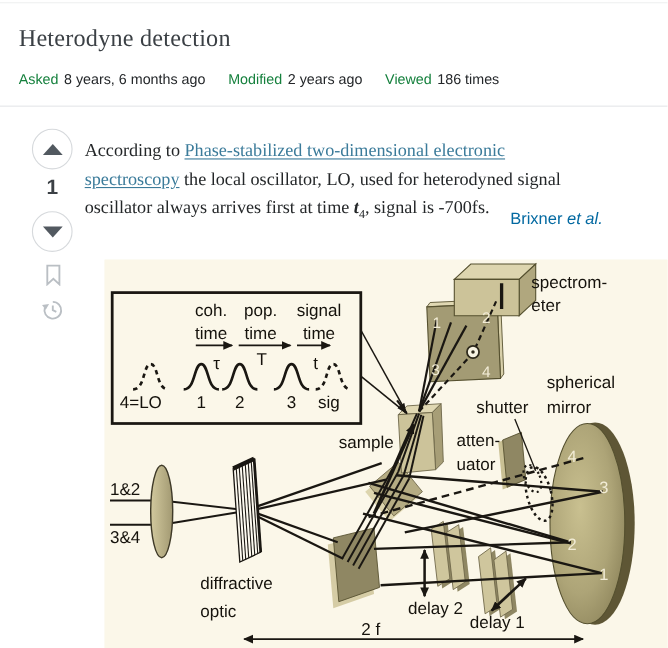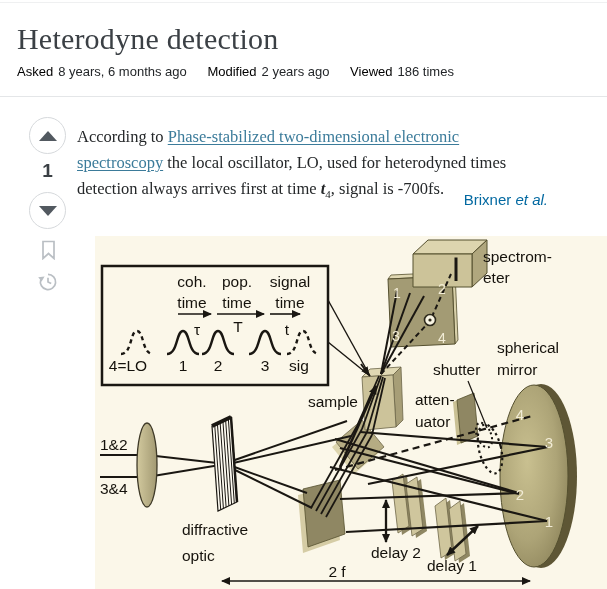--- a/index.html
+++ b/index.html
@@ -1,23 +1,23 @@
 <!DOCTYPE html>
 <html><head>
 <meta charset="utf-8">
 <style>
   html,body{margin:0;padding:0;background:#ffffff;}
   body{width:607px;height:589px;position:relative;overflow:hidden;
        font-family:"Liberation Sans",sans-serif;color:#242729;}
   .topline{position:absolute;top:2px;left:0;right:0;height:1px;background:#eff0f1;}
   .title{position:absolute;left:17px;top:22px;margin:0;font-family:"Liberation Serif",serif;
-         font-weight:400;font-size:30px;color:#3b4045;letter-spacing:.2px;}
+         font-weight:400;font-size:22px;color:#3b4045;letter-spacing:.2px;}
   .meta{position:absolute;left:17px;top:64px;font-size:13px;}
   .meta .grp{margin-right:17px;}
-  .meta .lbl{color:#000000;margin-right:5px;}
+  .meta .lbl{color:#15803d;margin-right:5px;}
   .meta .val{color:#232629;margin-top:17px;}
   .sep{position:absolute;top:96px;left:0;right:0;height:1px;background:#e4e6e8;}
   
   .vbtn{position:absolute;left:29px;width:37px;height:37px;border:1px solid #d6d9dc;
         border-radius:50%;box-sizing:border-box;background:#fff;display:flex;
         align-items:center;justify-content:center;cursor:pointer;}
   .tri-up{width:0;height:0;border-left:9px solid transparent;border-right:9px solid transparent;
           border-bottom:10px solid #525960;}
   .tri-dn{width:0;height:0;border-left:9px solid transparent;border-right:9px solid transparent;
           border-top:10px solid #525960;}
@@ -64,21 +64,21 @@
 </div>
 <svg class="sideicon" style="left:40px;top:240px" width="17" height="20" viewBox="0 0 17 20">
   <path d="M3,1.5 H14 V18.5 L8.5,13.5 L3,18.5 Z" fill="none" stroke="#babfc4" stroke-width="1.7"></path>
 </svg>
 <svg class="sideicon" style="left:37px;top:271px" width="22" height="22" viewBox="0 0 22 22">
   <path d="M11,3.4 a7.6,7.6 0 1 1 -7.2,5.2" fill="none" stroke="#babfc4" stroke-width="1.7"></path>
   <path d="M1.2,6.2 L4.6,10.6 L7.6,5.4 Z" fill="#babfc4"></path>
   <path d="M11,6.8 V11 L14.2,12.6" fill="none" stroke="#babfc4" stroke-width="1.7"></path>
 </svg>
 
-<p class="qtext"><span>According to </span><a>Phase-stabilized two-dimensional electronic spectroscopy</a><span> the local oscillator, LO, used for heterodyned times detection always arrives first at time </span><span class="tvar">t</span><sub>4</sub><span>, signal is -700fs.</span></p>
+<p class="qtext"><span>According to </span><a>Phase-stabilized two-dimensional electronic spectroscopy</a><span> the local oscillator, LO, used for heterodyned signal oscillator always arrives first at time </span><span class="tvar">t</span><sub>4</sub><span>, signal is -700fs.</span></p>
 
 <div class="attrib"><span>Brixner </span><span class="etal">et al.</span></div>
 
 <div class="diagram">
 <svg width="512" height="353" viewBox="0 0 512 353">
   <defs>
     <marker id="ah" markerUnits="userSpaceOnUse" markerWidth="10" markerHeight="9" refX="8" refY="4" orient="auto-start-reverse">
       <path d="M0,0 L9,4 L0,8 Z" fill="#1a1712"></path>
     </marker>
     <radialGradient id="mg" cx="40%" cy="42%" r="78%">

